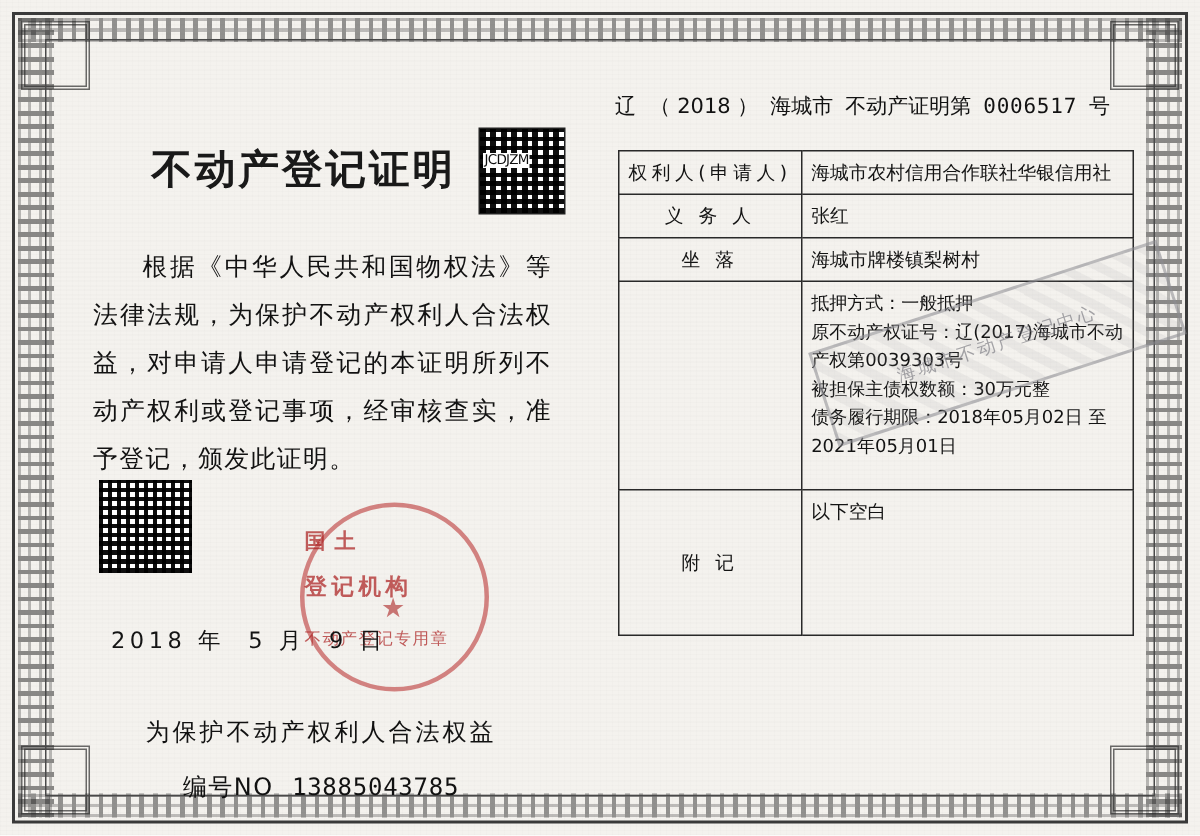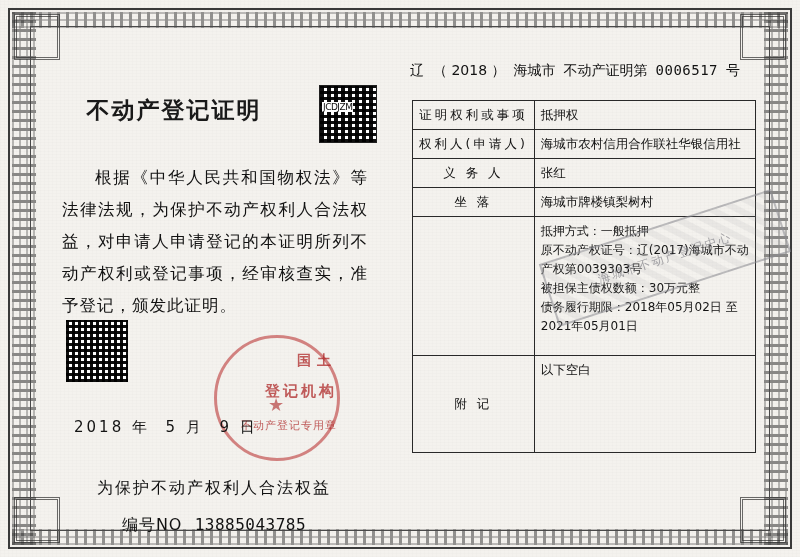--- a/index.html
+++ b/index.html
@@ -19,38 +19,38 @@
        opacity:.55;}
   .orn-row{position:absolute;left:12px;right:12px;height:16px;
        background:
          repeating-linear-gradient(90deg,#343434 0px,#343434 3px,transparent 3px,transparent 9px),
          repeating-linear-gradient(0deg,rgba(60,60,60,.6) 0px,rgba(60,60,60,.6) 2px,transparent 2px,transparent 7px);
        opacity:.5;}
   .corner{position:absolute;width:40px;height:40px;border:3px double #2f2f2f;opacity:.7;}
 
   
   .left{position:absolute;left:44px;top:40px;width:350px;height:480px;}
-  .title{font-family:"DejaVu Sans","Liberation Sans",sans-serif;font-weight:bold;font-size:23px;letter-spacing:2px;color:#1b1b1b;
-         position:absolute;left:0;top:55px;width:260px;text-align:center;}
+  .title{font-family:"DejaVu Sans","Liberation Sans",sans-serif;font-weight:bold;font-size:27px;letter-spacing:2px;color:#1b1b1b;
+         position:absolute;left:0;top:55px;width:260px;text-align:right;}
   .qrbox{position:absolute;left:275px;top:45px;width:56px;height:56px;
          background:
            repeating-linear-gradient(0deg,#111 0,#111 3px,#fff 3px,#fff 6px),
            repeating-linear-gradient(90deg,#111 0,#111 4px,rgba(255,255,255,0) 4px,rgba(255,255,255,0) 7px);
          background-blend-mode:multiply;border:1px solid #222;}
   .qrbox .lbl{position:absolute;left:2px;top:16px;font-size:9px;color:#111;background:#fff;padding:0 1px;letter-spacing:-.5px;}
   .body-text{position:absolute;left:6px;top:110px;width:330px;font-size:16.5px;line-height:32px;color:#141414;
              letter-spacing:1px;text-align:justify;font-family:"DejaVu Sans","Liberation Sans",sans-serif;}
   .body-text p{margin:12px;text-indent:2em;}
   .qr2{position:absolute;left:22px;top:280px;width:62px;height:62px;
        background:
          repeating-linear-gradient(0deg,#101010 0,#101010 3px,#fff 3px,#fff 6px),
          repeating-linear-gradient(90deg,#101010 0,#101010 3px,rgba(255,255,255,0) 3px,rgba(255,255,255,0) 6px);
        background-blend-mode:multiply;}
-  .seal{position:absolute;left:170px;top:295px;width:120px;height:120px;border:3px solid rgba(180,40,40,.55);border-radius:50%;
-        color:rgba(170,35,35,.72);text-align:right;font-family:Liberation Serif, serif;}
+  .seal{position:absolute;left:156px;top:295px;width:120px;height:120px;border:3px solid rgba(180,40,40,.55);border-radius:50%;
+        color:rgba(170,35,35,.72);text-align:left;font-family:Liberation Serif, serif;}
   .seal .s1{position:absolute;left:0;right:0;top:14px;font-size:14px;letter-spacing:6px;font-weight:bold;}
   .seal .s2{position:absolute;left:0;right:0;top:44px;font-size:15px;letter-spacing:3px;font-weight:bold;}
   .seal .s3{position:absolute;left:0;right:0;top:80px;font-size:11px;letter-spacing:1px;}
   .seal .star{position:absolute;left:50%;top:56px;margin-left:-9px;font-size:18px;color:rgba(170,35,35,.6);}
   .date-line{position:absolute;left:30px;top:378px;font-size:15px;color:#161616;letter-spacing:3px;}
   .footer1{position:absolute;left:0;top:438px;width:340px;text-align:center;font-size:16px;letter-spacing:2px;color:#131313;}
   .footer2{position:absolute;left:0;top:475px;width:340px;text-align:center;font-size:16px;letter-spacing:1px;color:#131313;}
 
   
   .right{position:absolute;left:410px;top:40px;width:350px;height:480px;}
@@ -126,24 +126,20 @@
       <span class="prov">辽</span>
       <span>（ 2018 ）</span>
       <span>海城市</span>
       <span>不动产证明第</span>
       <span class="mono">0006517</span>
       <span>号</span>
     </div>
 
     <table class="tbl">
       <tbody>
-          <tr>
-        <td class="k">证明权利或事项</td>
-        <td class="v">抵押权</td>
-      </tr>
       <tr>
         <td class="k">权利人(申请人)</td>
         <td class="v">海城市农村信用合作联社华银信用社</td>
       </tr>
       <tr>
         <td class="k">义 务 人</td>
         <td class="v">张红</td>
       </tr>
       <tr>
         <td class="k">坐 落</td>

